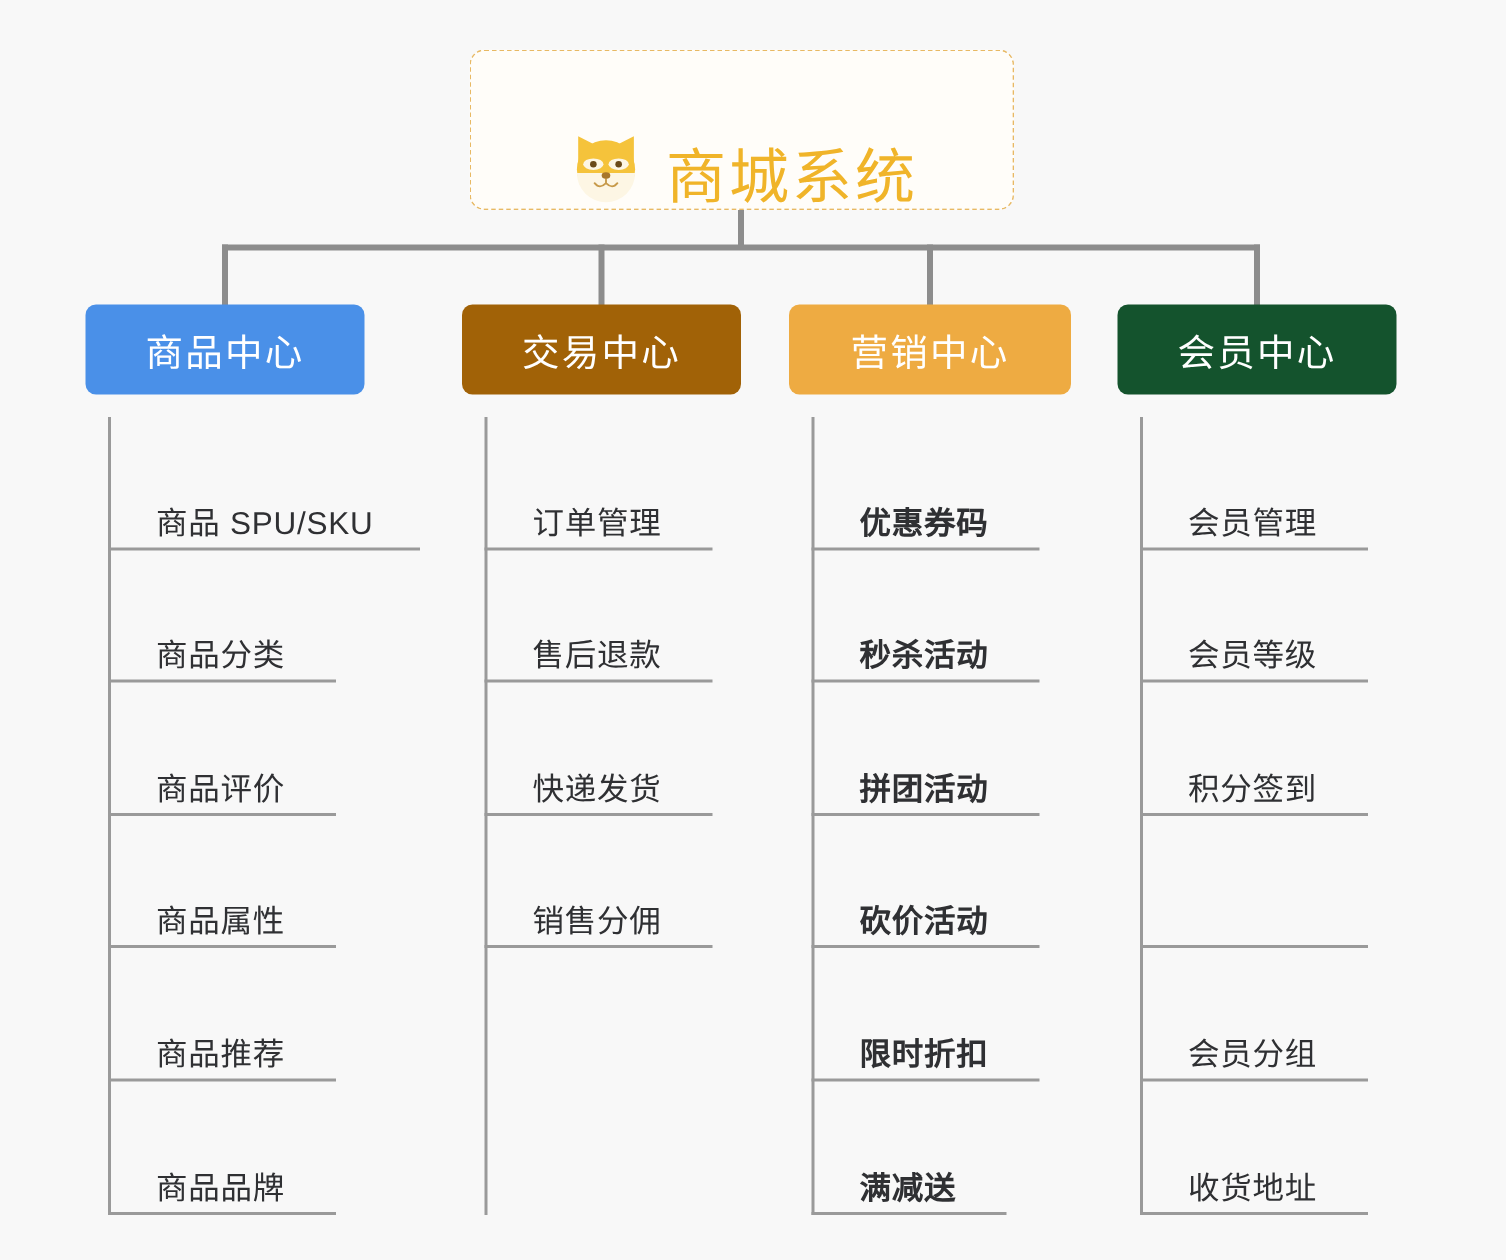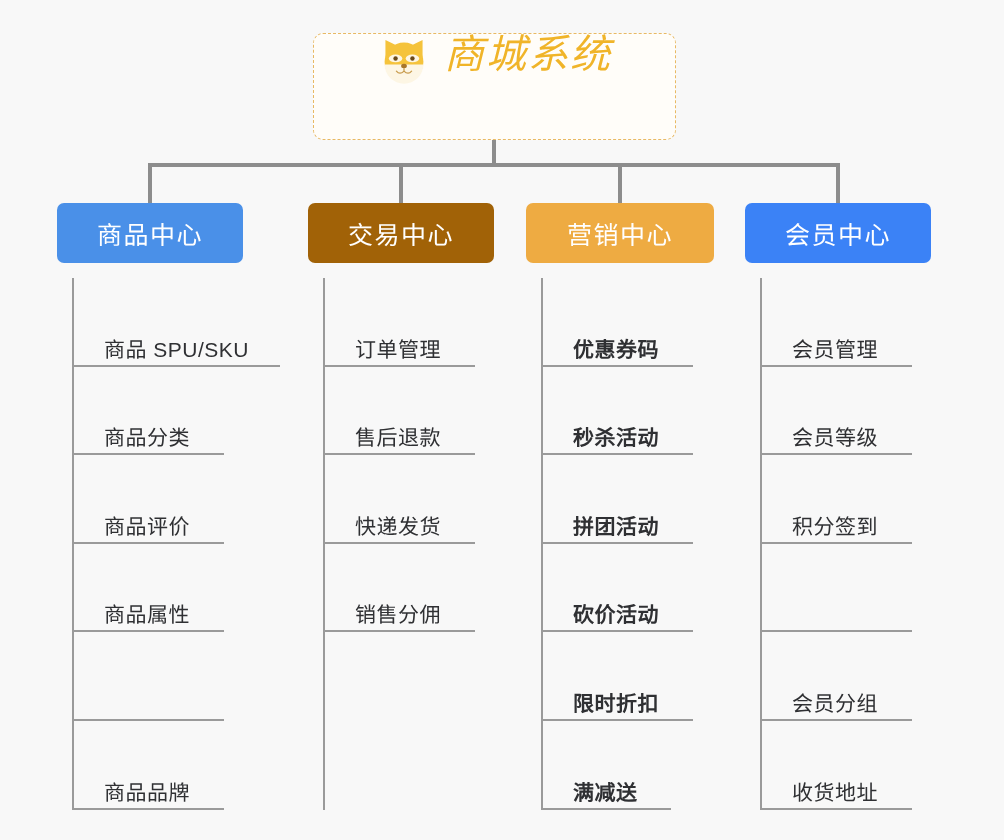--- a/index.html
+++ b/index.html
@@ -43,24 +43,23 @@
     position: absolute;
     left: 313px;
     top: 33px;
     width: 363px;
     height: 107px;
     box-sizing: border-box;
     background: #fffdf9;
     border: 1px dashed #e8b964;
     border-radius: 10px;
     display: flex;
-    align-items: flex-start;
+    align-items: flex-end;
     justify-content: center;
     gap: 13px;
-    font-style: italic;
   }
   .root-emoji {
     width: 54px;
     height: 54px;
     position: relative;
     flex: 0 0 auto;
   }
   .root-title {
     font-size: 40px;
     color: #f0b429;
@@ -184,20 +183,21 @@
           </li>
           <li class="leaf-item">
             <span class="leaf-label">商品评价</span>
             <span class="leaf-rule" style="width: 152px; background: rgb(154, 154, 154);"></span>
           </li>
           <li class="leaf-item">
             <span class="leaf-label">商品属性</span>
             <span class="leaf-rule" style="width: 152px; background: rgb(154, 154, 154);"></span>
           </li>
           <li class="leaf-item">
+            <span class="leaf-label">商品推荐</span>
             <span class="leaf-rule" style="width: 152px; background: rgb(154, 154, 154);"></span>
           </li>
           <li class="leaf-item">
             <span class="leaf-label">商品品牌</span>
             <span class="leaf-rule" style="width: 152px; background: rgb(154, 154, 154);"></span>
           </li>
           <span class="spine" style="height: 531.6px; background: rgb(154, 154, 154);"></span>
         </ul>
       </div>
       <div class="cat-box" style="left: 308px; top: 203px; width: 186px; background: #a16207;">
@@ -249,21 +249,21 @@
             <span class="leaf-label">限时折扣</span>
             <span class="leaf-rule" style="width: 152px; background: rgb(154, 154, 154);"></span>
           </li>
           <li class="leaf-item">
             <span class="leaf-label">满减送</span>
             <span class="leaf-rule" style="width: 130px; background: rgb(154, 154, 154);"></span>
           </li>
           <span class="spine" style="height: 531.6px; background: rgb(154, 154, 154);"></span>
         </ul>
       </div>
-      <div class="cat-box" style="left: 745px; top: 203px; width: 186px; background: #3b82f6;">
+      <div class="cat-box" style="left: 745px; top: 203px; width: 186px; background: #14532d;">
         <span>会员中心</span>
       </div>
       <div class="branch-col" style="left: 760px;">
         <ul class="leaf-list">
           <li class="leaf-item">
             <span class="leaf-label">会员管理</span>
             <span class="leaf-rule" style="width: 152px; background: rgb(154, 154, 154);"></span>
           </li>
           <li class="leaf-item">
             <span class="leaf-label">会员等级</span>

